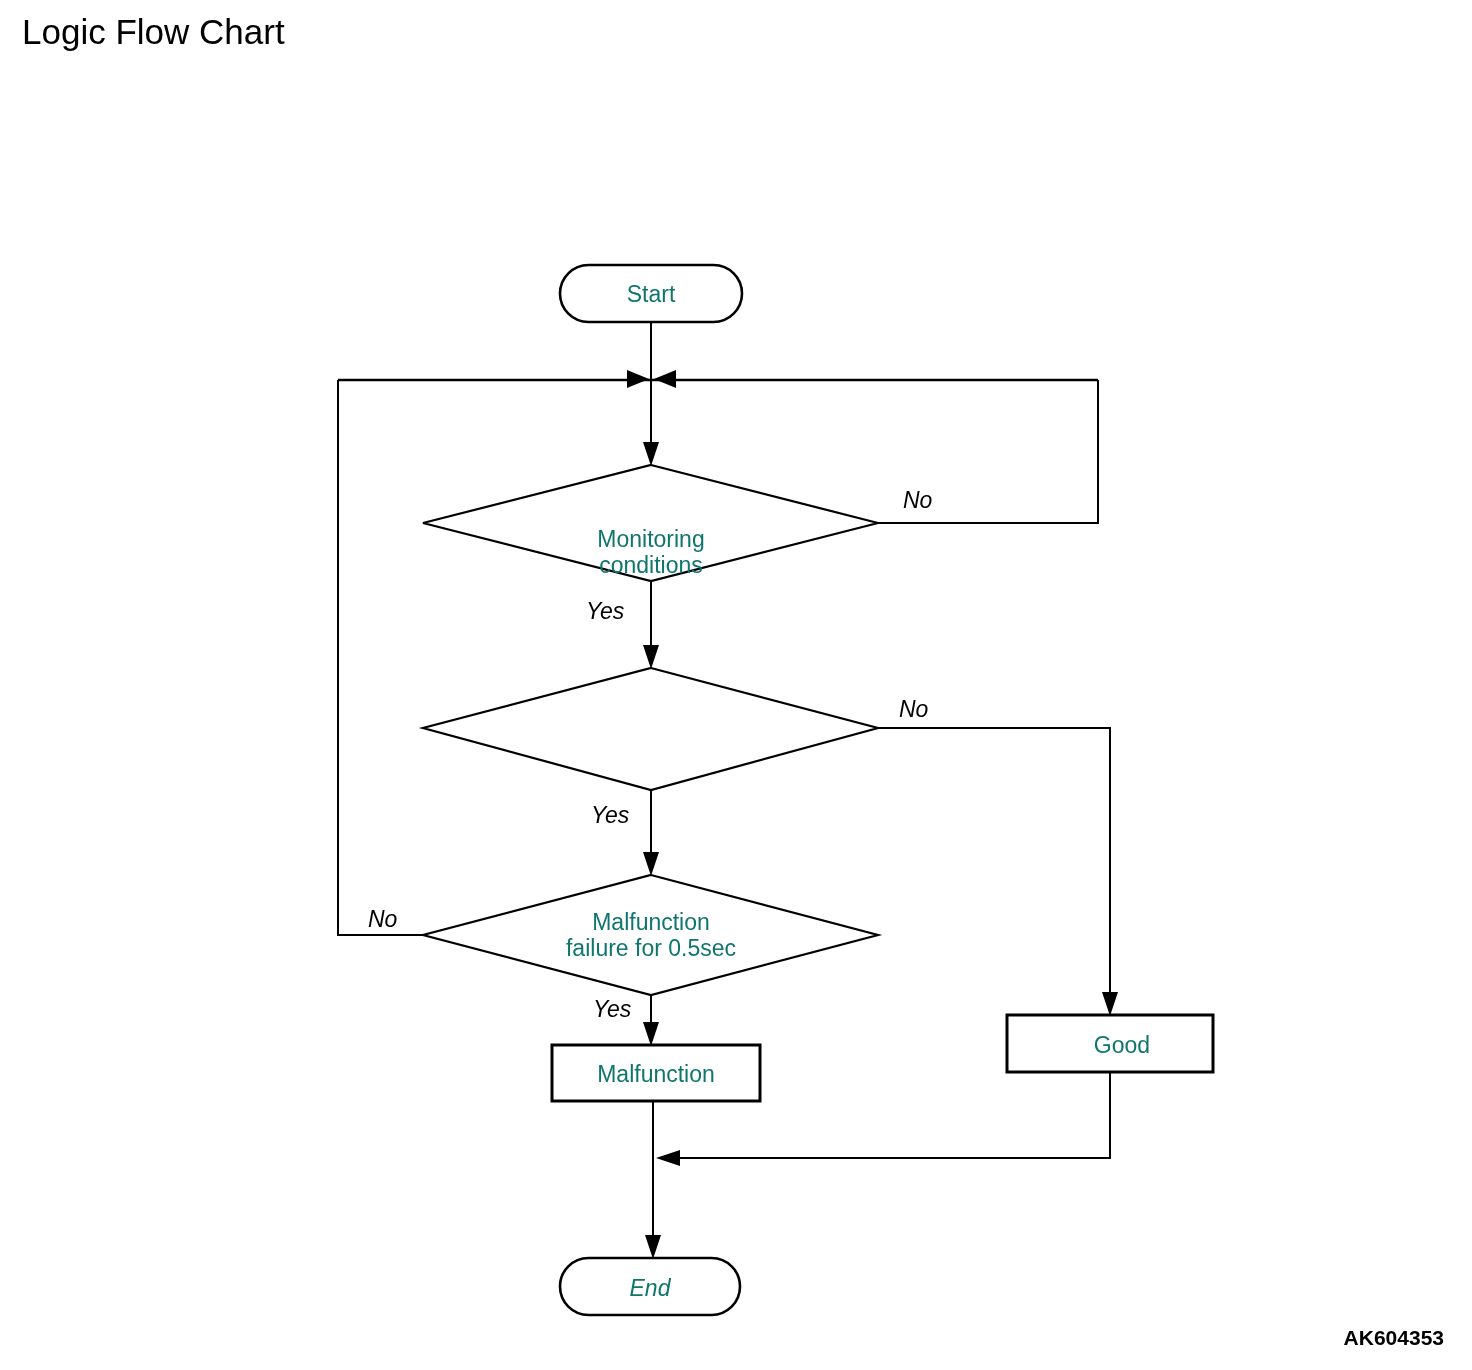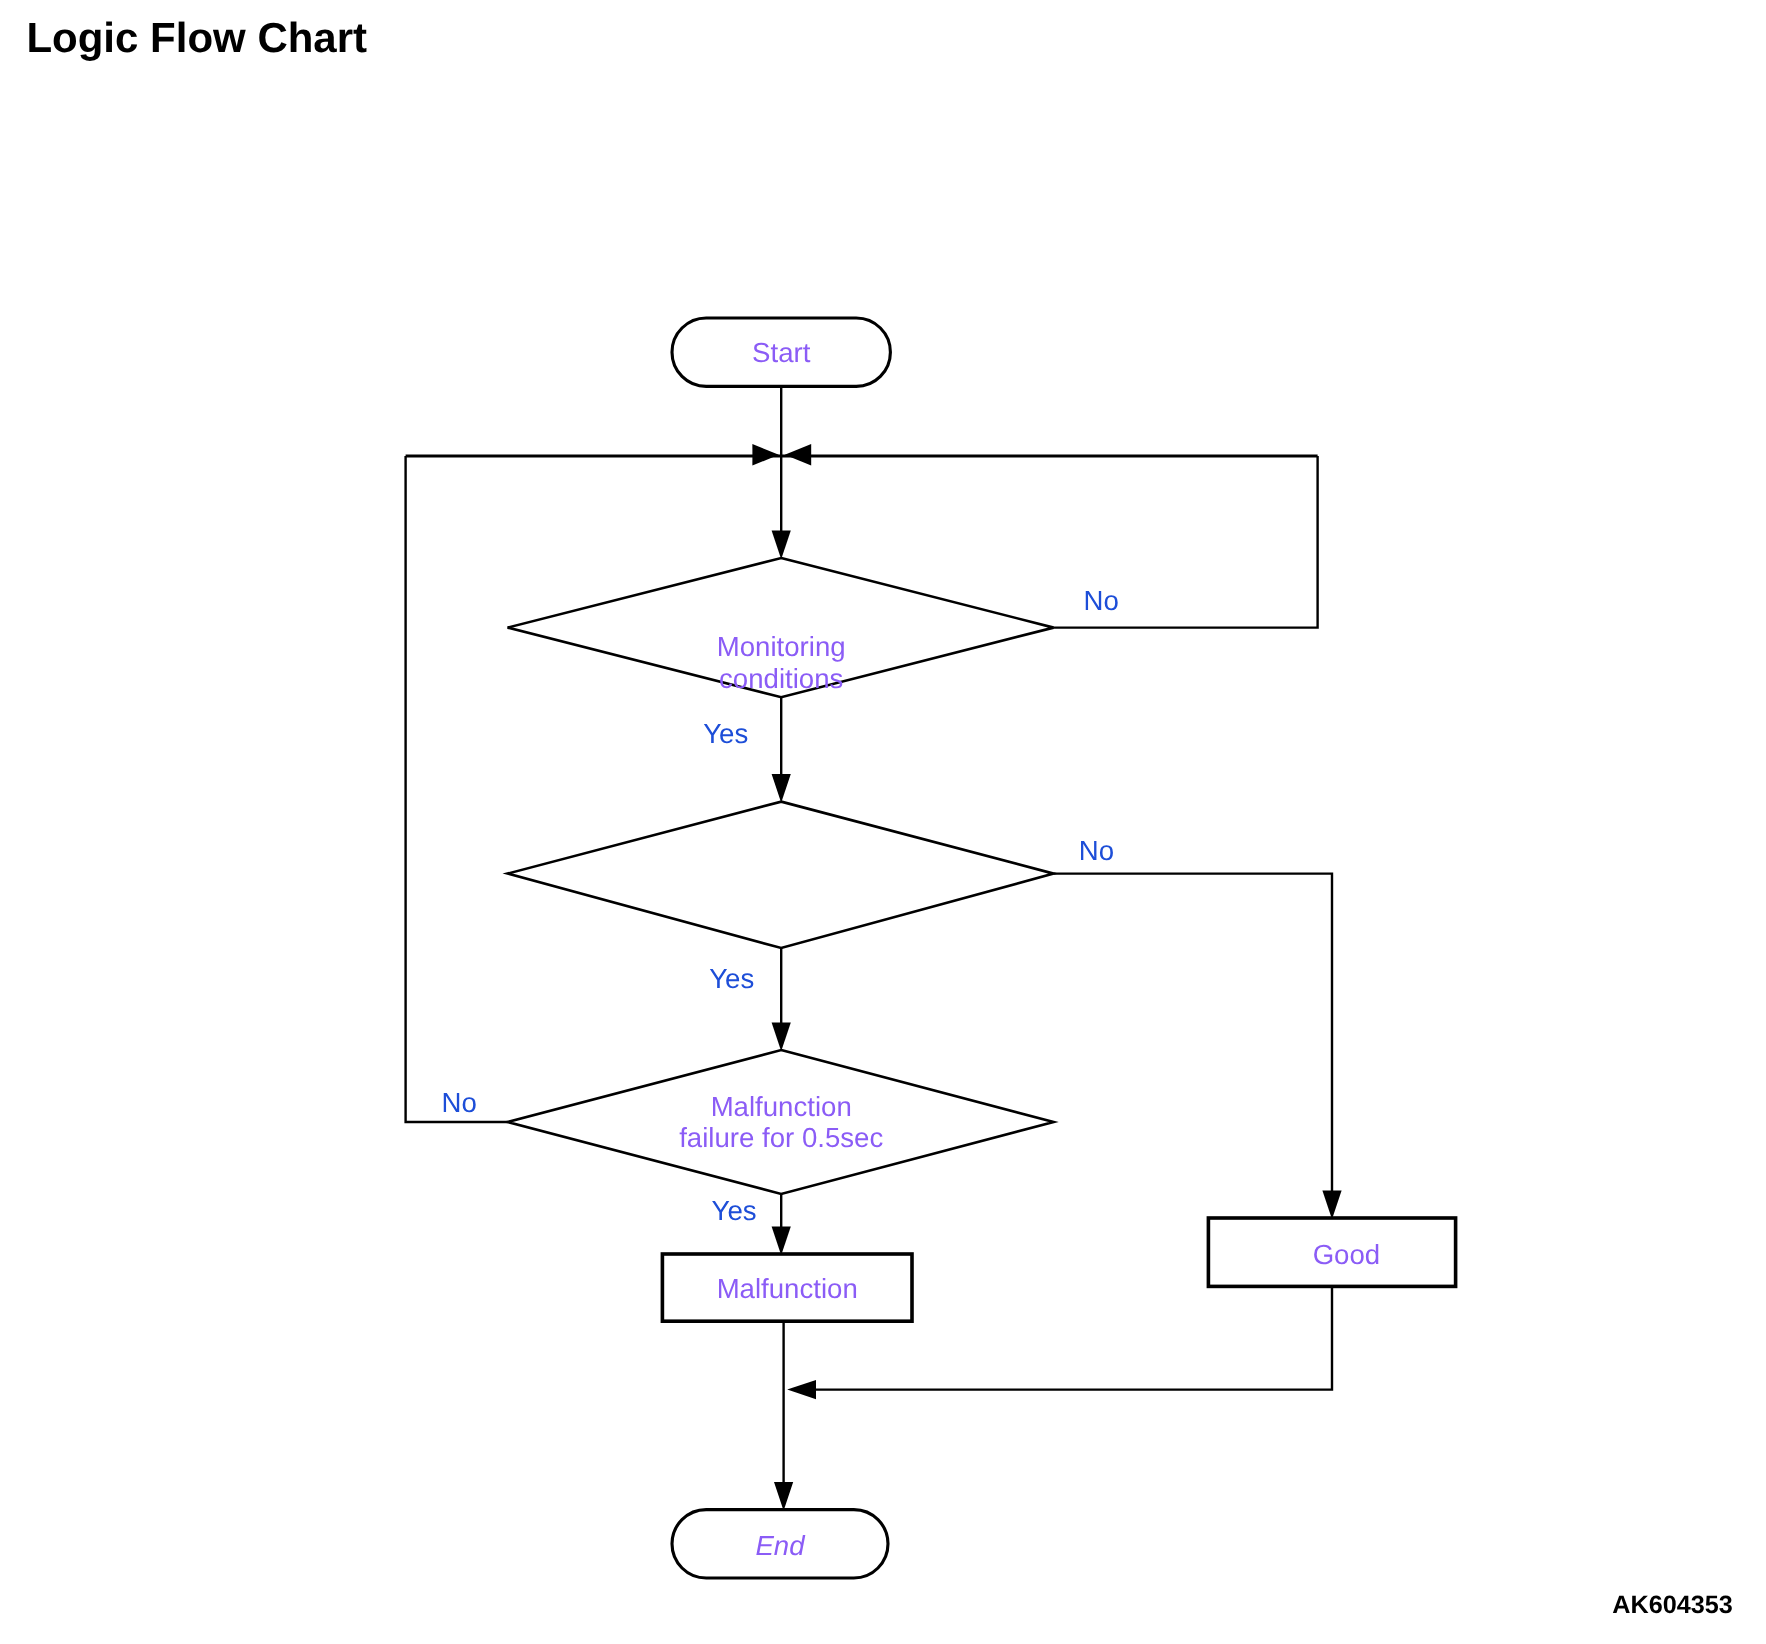--- a/index.html
+++ b/index.html
@@ -15,42 +15,43 @@
     font-family: "Liberation Sans", "DejaVu Sans", sans-serif;
     color: #000000;
     overflow: hidden;
   }
   .page-title {
     position: absolute;
     left: 22px;
     top: 12px;
     margin: 0;
     font-size: 35px;
-    font-weight: bold;
+    font-weight: normal;
     letter-spacing: 0px;
     color: #000000;
   }
   .flow-svg {
     position: absolute;
     left: 0;
     top: 0;
   }
   .node-label {
     position: absolute;
     transform: translate(-50%, -50%);
     text-align: center;
     white-space: pre-line;
     font-size: 23px;
     line-height: 1.13;
-    color: #8b5cf6;
+    color: #0f766e;
   }
   .edge-label {
     position: absolute;
     font-size: 23px;
-    color: #1d4ed8;
+    color: #000000;
+    font-style: italic;
   }
   .figure-id {
     position: absolute;
     right: 28px;
     top: 1326px;
     font-size: 21px;
     font-weight: bold;
     color: #000000;
   }
 </style>

